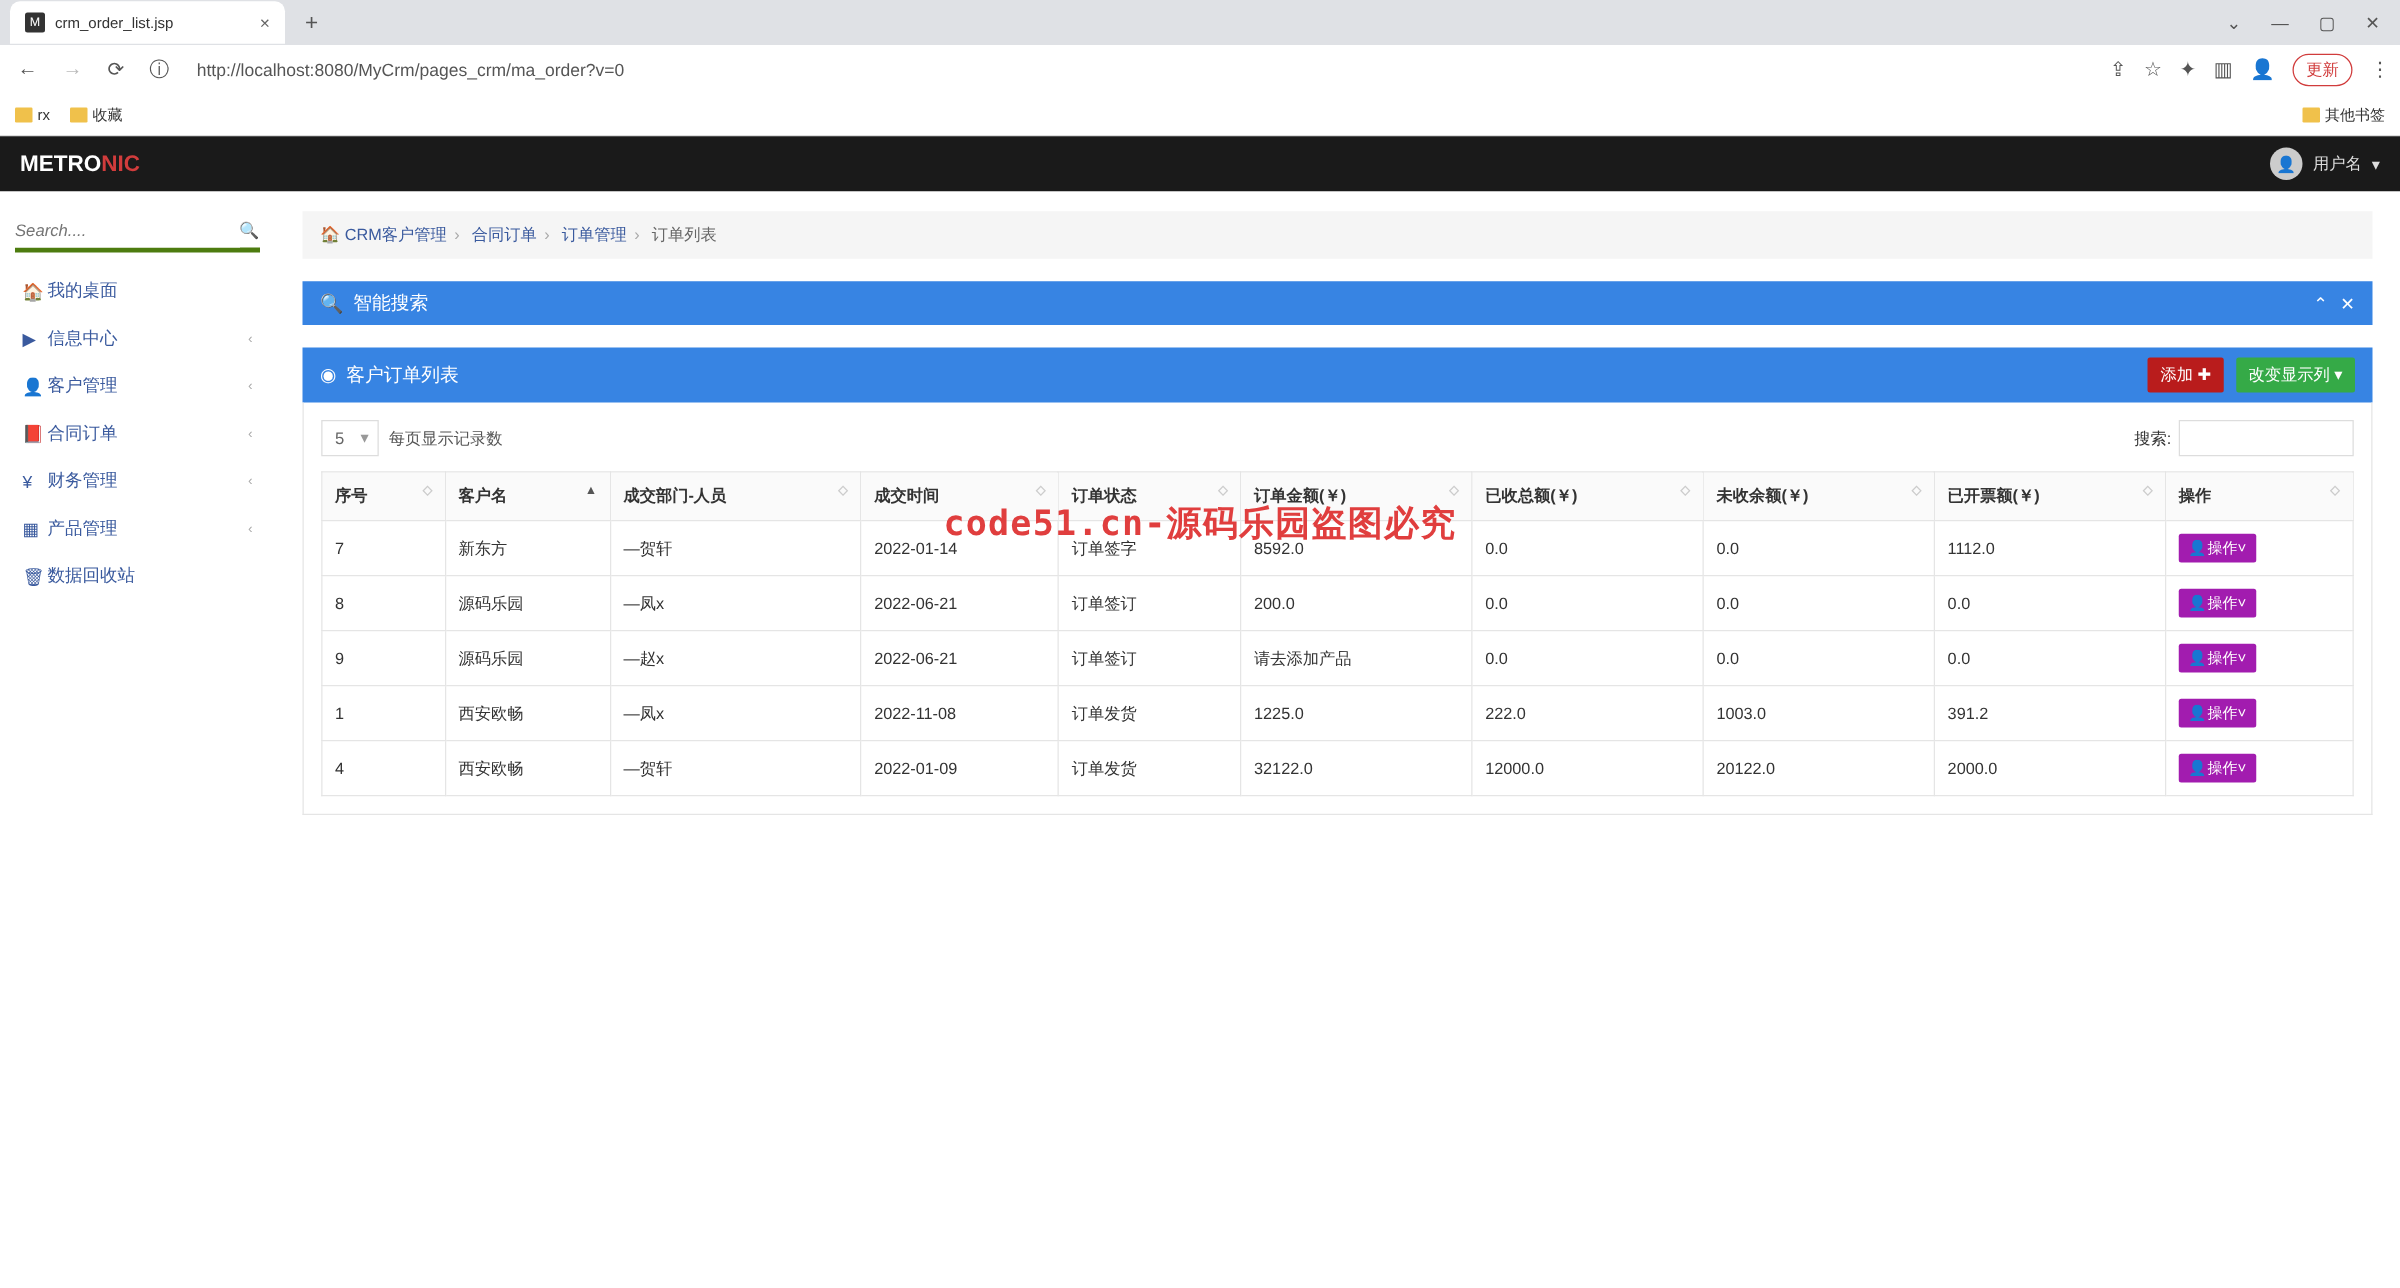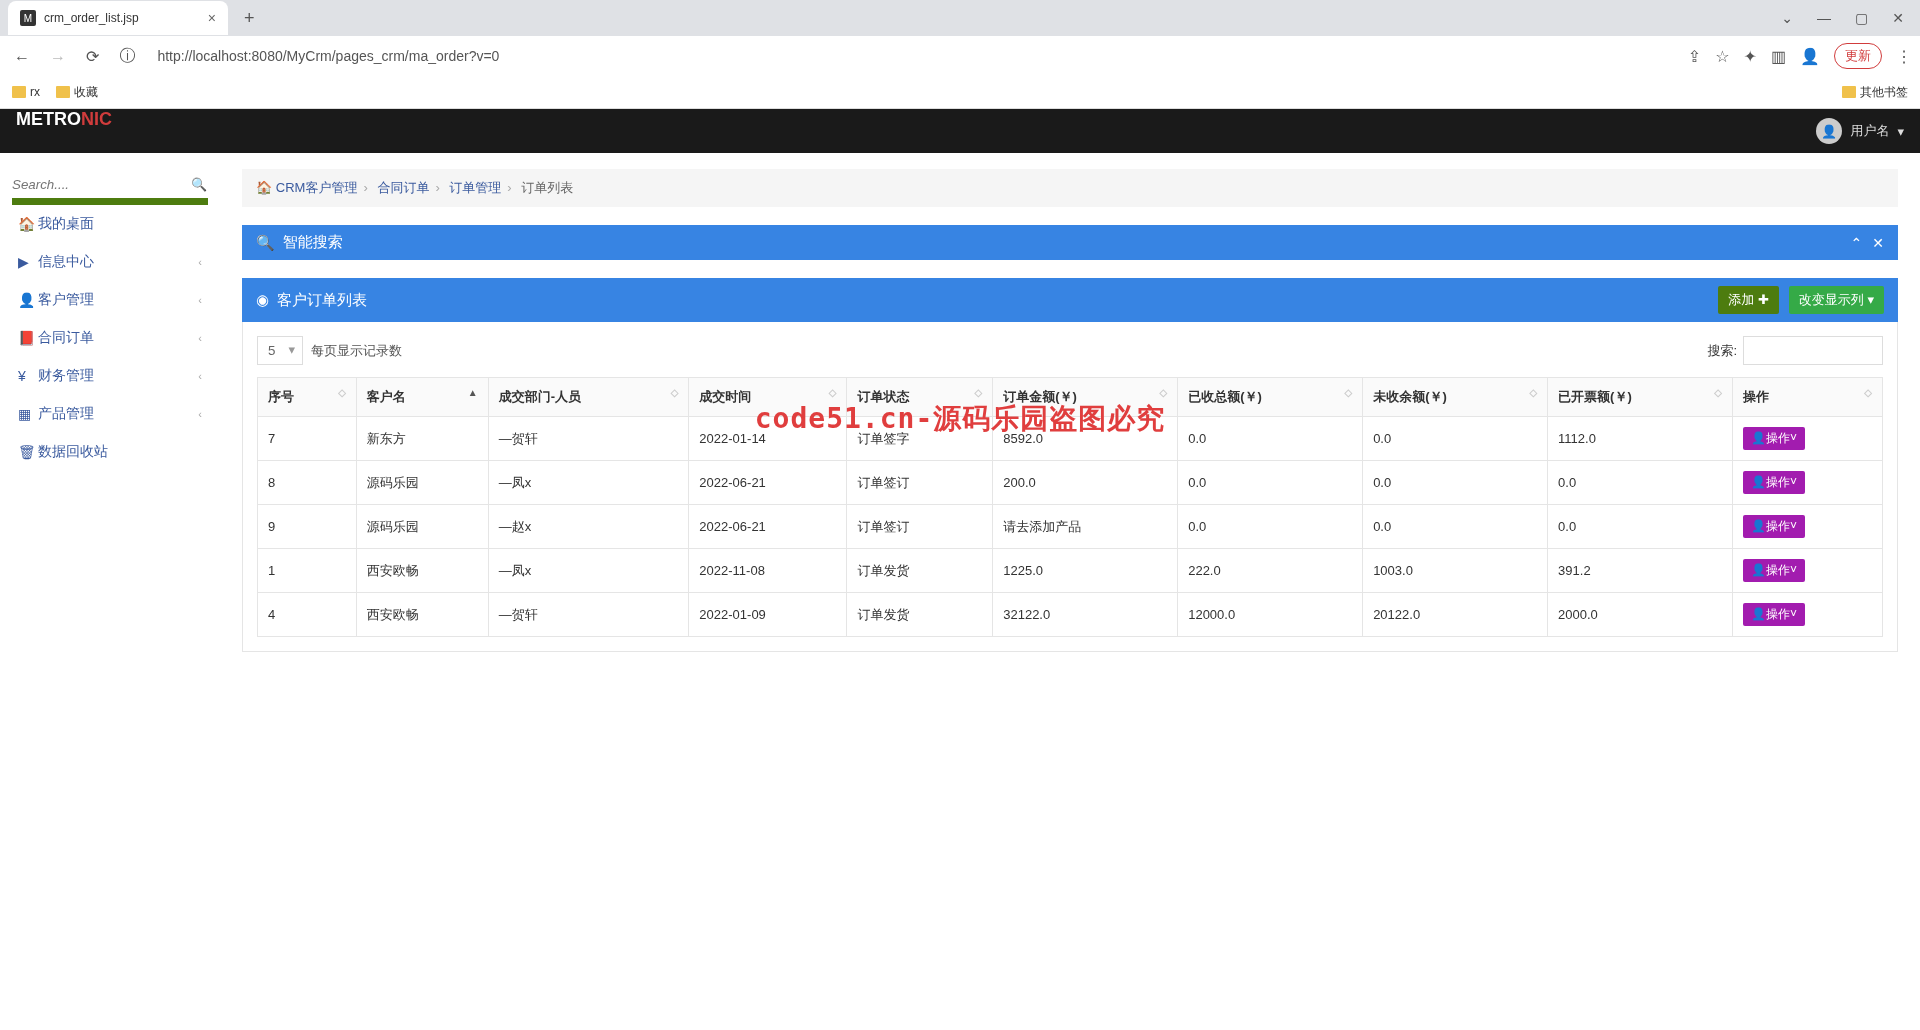--- a/index.html
+++ b/index.html
@@ -17,51 +17,51 @@
 .nav-btn { cursor: pointer; padding: 4px 6px; color: #555; font-size: 16px; }
 .url-input { flex: 1; border: none; outline: none; font-size: 14px; color: #555; padding: 6px 8px; }
 .addr-icons { display: flex; gap: 14px; align-items: center; font-size: 16px; color: #555; }
 .update-btn { color: #d13c3c; border: 1px solid #d13c3c; padding: 3px 10px; border-radius: 14px; font-size: 13px; cursor: pointer; }
 .bookmarks-bar { display: flex; align-items: center; height: 32px; padding: 0 12px; gap: 16px; font-size: 12px; color: #333; }
 .bm-item { display: flex; align-items: center; gap: 4px; cursor: pointer; }
 .bm-folder { width: 14px; height: 12px; background: #f0c14b; display: inline-block; border-radius: 1px; }
 .bm-right { margin-left: auto; }
 
 
-.app-header { background: #1a1a1a; height: 44px; display: flex; padding: 0 16px; color: #fff; }
+.app-header { background: #1a1a1a; height: 44px; display: flex; align-items: center; padding: 0 16px; color: #fff; }
 .logo { font-size: 18px; font-weight: bold; }
 .logo .nic { color: #d13c3c; }
 .user-menu { margin-left: auto; display: flex; align-items: center; gap: 8px; cursor: pointer; color: #ddd; }
 .avatar { width: 26px; height: 26px; border-radius: 50%; background: #ccc; display: inline-flex; align-items: center; justify-content: center; }
 
 
 .layout { display: flex; }
 .sidebar { width: 220px; padding: 18px 12px; }
-.search-box { display: flex; align-items: center; border-bottom: 7px solid #4d7c0f; margin-bottom: 0; }
+.search-box { display: flex; align-items: center; border-bottom: 4px solid #4d7c0f; margin-bottom: 12px; }
 .search-input { border: none; outline: none; flex: 1; padding: 6px 0; color: #999; font-style: italic; }
 .menu-item { display: flex; align-items: center; padding: 10px 6px; cursor: pointer; color: #3a5a9e; font-size: 14px; }
 .menu-item .mi-icon { width: 20px; color: #3a5a9e; }
 .menu-item .chev { margin-left: auto; color: #aaa; font-size: 11px; }
 
 .main { flex: 1; padding: 16px 22px 30px 22px; }
 .page-head { display: flex; align-items: flex-end; margin-bottom: 14px; }
 .page-title { font-size: 26px; color: #555; font-weight: 300; }
 .page-sub { font-size: 13px; color: #888; margin-left: 8px; padding-bottom: 4px; }
 .gear-head { margin-left: auto; width: 36px; height: 36px; background: #ddd; display: flex; align-items: center; justify-content: center; color: #888; font-size: 18px; }
 
 .breadcrumb { background: #f5f5f5; padding: 10px 14px; font-size: 13px; color: #666; margin-bottom: 18px; }
 .breadcrumb a { color: #3a5a9e; text-decoration: none; }
 .bc-sep { color: #aaa; margin: 0 6px; }
 
 .panel { margin-bottom: 18px; }
 .panel-head { background: #3784e3; color: #fff; padding: 8px 14px; display: flex; align-items: center; font-size: 15px; }
 .panel-head .ph-icon { margin-right: 8px; }
 .panel-head .ph-right { margin-left: auto; display: flex; gap: 10px; align-items: center; }
 .btn { border: none; padding: 5px 10px; color: #fff; font-size: 13px; cursor: pointer; border-radius: 2px; }
-.btn-red { background: #4d7c0f; }
+.btn-red { background: #b91c1c; }
 .btn-green { background: #35aa47; }
 .btn-green-sm { background: #a21caf; padding: 3px 8px; font-size: 12px; }
 .panel-collapse { font-size: 14px; cursor: pointer; }
 
 .panel-body { border: 1px solid #e5e5e5; border-top: none; padding: 14px; }
 .toolbar-row { display: flex; align-items: center; margin-bottom: 12px; }
 .page-size { display: flex; align-items: center; gap: 8px; }
 .select-ps { border: 1px solid #ddd; padding: 6px 26px 6px 10px; background: #fff; color: #666; appearance: none; position: relative; }
 .select-wrap { position: relative; }
 .select-wrap::after { content: '▾'; position: absolute; right: 8px; top: 6px; color: #999; pointer-events: none; }

